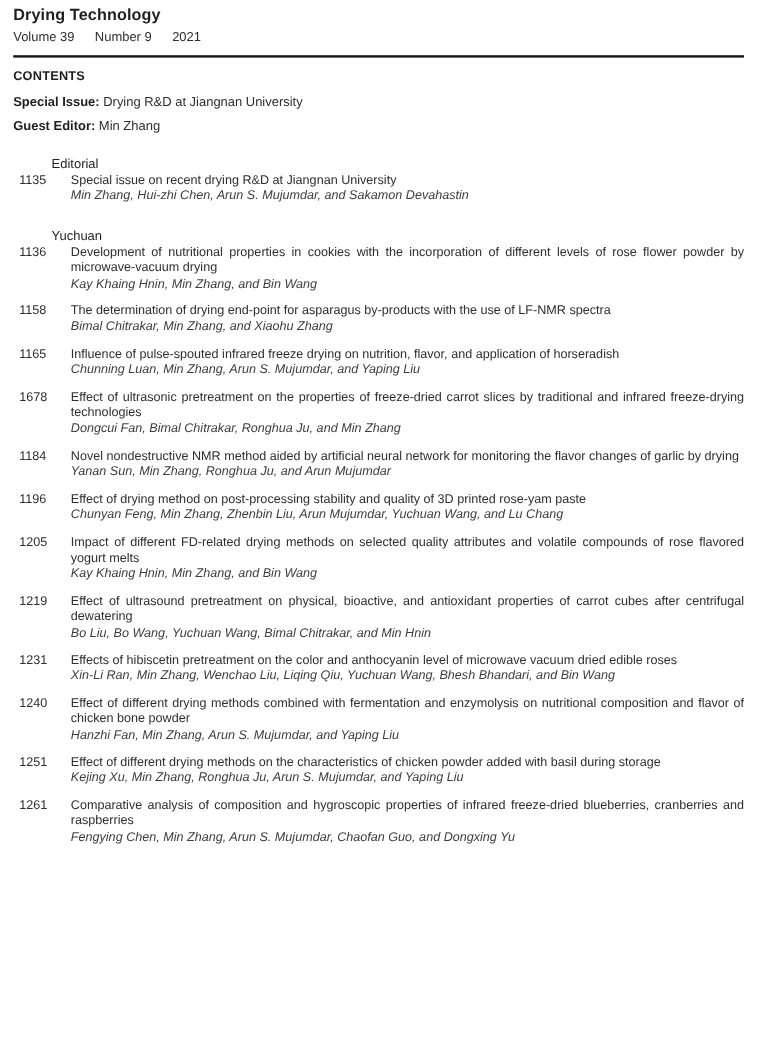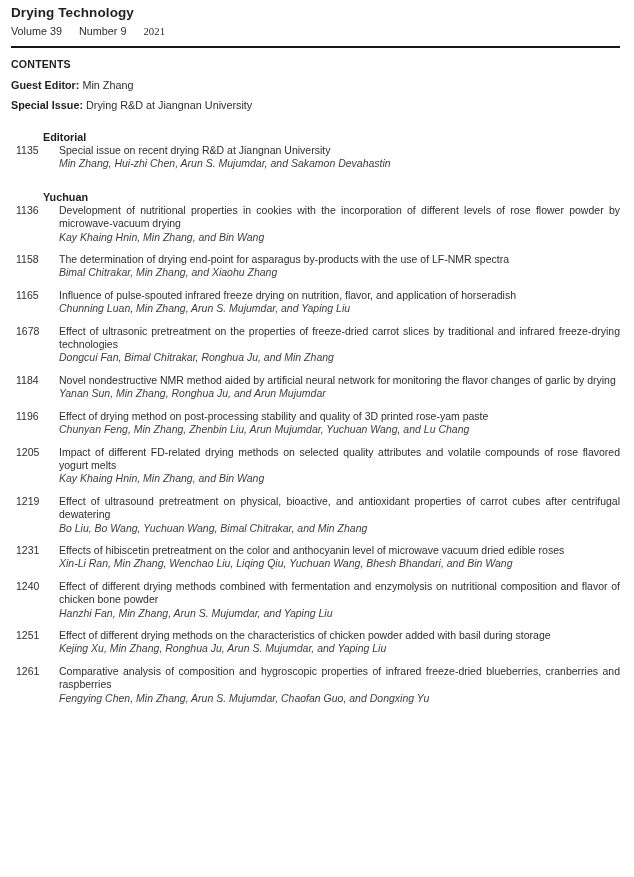--- a/index.html
+++ b/index.html
@@ -25,21 +25,21 @@
     font-weight: bold;
     color: #1f1f1f;
     letter-spacing: 0.1px;
   }
   .vol-line {
     margin-top: 5px;
     font-size: 10.8px;
     color: #2e2e2e;
   }
   .vol-line span { margin-right: 14px; text-align: center; }
-  .vol-line span:last-child { margin-right: 0; font-family: Liberation Serif, serif; }
+  .vol-line span:last-child { margin-right: 0; }
   .rule {
     border: none;
     border-top: 2.2px solid #161616;
     margin: 9px 0 0 0;
   }
   .contents-label {
     margin-top: 10px;
     font-size: 10.6px;
     font-weight: bold;
     color: #1f1f1f;
@@ -49,21 +49,21 @@
     margin-top: 8.5px;
     font-size: 10.8px;
     color: #2e2e2e;
   }
   .meta-line .lbl { font-weight: bold; color: #1f1f1f; }
   
   .toc { margin-top: 3px; }
   .section-heading {
     margin: 20px 0 0 32px;
     font-size: 10.8px;
-    font-weight: bold;
+    font-weight: normal;
     color: #1f1f1f;
   }
   .entry {
     display: flex;
     align-items: flex-start;
     margin: 9px 0 0 5px;
     font-size: 10.5px;
     line-height: 13.4px;
     gap: 16px;
   }
@@ -95,29 +95,29 @@
       <span>Number 9</span>
       <span>2021</span>
     </div>
   </header>
 
   <hr class="rule">
 
   <div class="contents-label">CONTENTS</div>
 
   <div class="meta-line">
+    <span class="lbl">Special Issue:</span>
+    <span>Drying R&amp;D at Jiangnan University</span>
+  </div>
+
+  <div class="meta-line">
     <span class="lbl">Guest Editor:</span>
     <span>Min Zhang</span>
   </div>
 
-  <div class="meta-line">
-    <span class="lbl">Special Issue:</span>
-    <span>Drying R&amp;D at Jiangnan University</span>
-  </div>
-
   <div class="toc" id="sections">
       <section class="section">
         <h2 class="section-heading">Editorial</h2>
         <div class="entry">
           <span class="entry-num">1135</span>
           <div class="entry-body">
             <div class="entry-title">Special issue on recent drying R&amp;D at Jiangnan University</div>
             <div class="entry-authors">Min Zhang, Hui-zhi Chen, Arun S. Mujumdar, and Sakamon Devahastin</div>
           </div>
         </div>
@@ -170,21 +170,21 @@
           <span class="entry-num">1205</span>
           <div class="entry-body">
             <div class="entry-title">Impact of different FD-related drying methods on selected quality attributes and volatile compounds of rose flavored yogurt melts</div>
             <div class="entry-authors">Kay Khaing Hnin, Min Zhang, and Bin Wang</div>
           </div>
         </div>
         <div class="entry">
           <span class="entry-num">1219</span>
           <div class="entry-body">
             <div class="entry-title">Effect of ultrasound pretreatment on physical, bioactive, and antioxidant properties of carrot cubes after centrifugal dewatering</div>
-            <div class="entry-authors">Bo Liu, Bo Wang, Yuchuan Wang, Bimal Chitrakar, and Min Zhang</div>
+            <div class="entry-authors">Bo Liu, Bo Wang, Yuchuan Wang, Bimal Chitrakar, and Min Hnin</div>
           </div>
         </div>
         <div class="entry">
           <span class="entry-num">1231</span>
           <div class="entry-body">
             <div class="entry-title">Effects of hibiscetin pretreatment on the color and anthocyanin level of microwave vacuum dried edible roses</div>
             <div class="entry-authors">Xin-Li Ran, Min Zhang, Wenchao Liu, Liqing Qiu, Yuchuan Wang, Bhesh Bhandari, and Bin Wang</div>
           </div>
         </div>
         <div class="entry">

